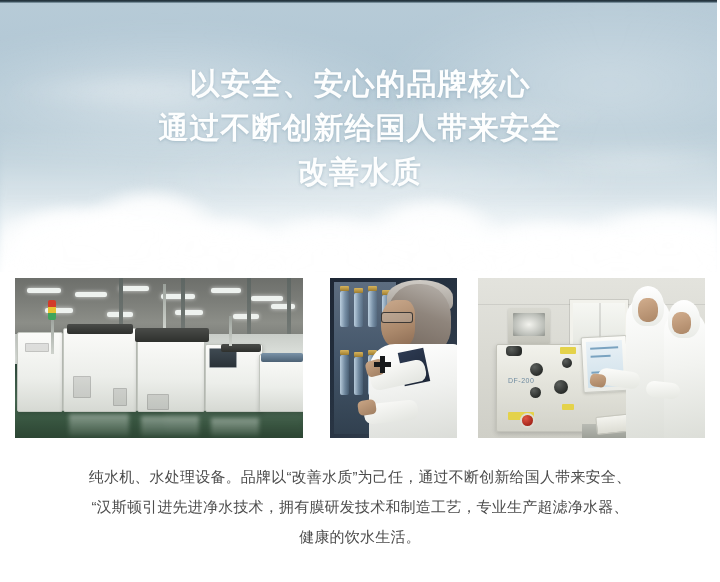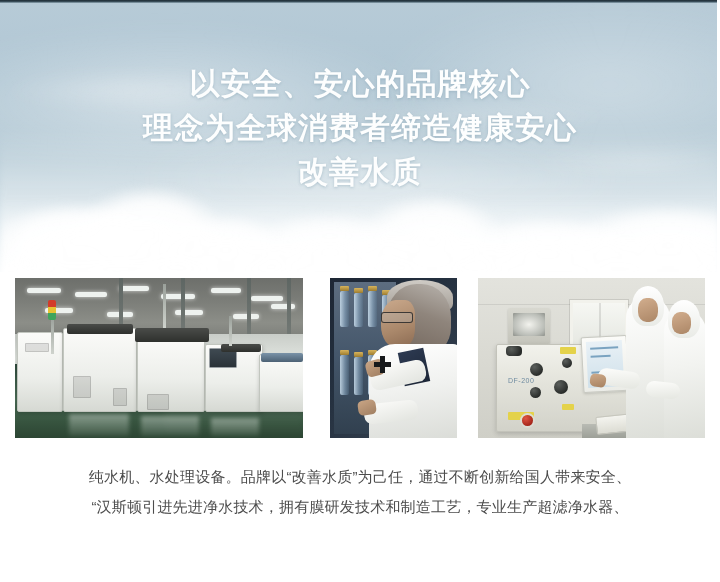--- a/index.html
+++ b/index.html
@@ -413,21 +413,21 @@
   <div class="hero">
     <div class="haze-a"></div>
     <div class="haze-b"></div>
     <div class="haze-c"></div>
     <div class="wisp"></div>
     <div class="cloudbank"></div>
   </div>
 
   <div class="headline">
     <span class="headline-line">以安全、安心的品牌核心</span>
-    <span class="headline-line">理念为全球消费者缔造健康安心</span>
+    <span class="headline-line">通过不断创新给国人带来安全</span>
     <span class="headline-line">改善水质</span>
   </div>
 
   <div class="photo-strip">
 
     <div class="photo photo-factory">
       <div class="ph-inner">
         <div class="f-ceiling"></div>
 
         <div class="f-lamp" style="left:12px;  top:10px; width:34px;"></div>
@@ -575,15 +575,16 @@
         <div class="c-hood" style="left:190px; top:22px; width:32px; height:38px;"></div>
         <div class="c-faceskin" style="left:194px; top:34px; width:19px; height:22px;"></div>
         <div class="c-armw" style="left:168px; top:104px; width:34px; height:16px; transform:rotate(6deg);"></div>
       </div>
     </div>
   </div>
 
   <div class="caption">
     <span class="caption-line">纯水机、水处理设备。品牌以“改善水质”为己任，通过不断创新给国人带来安全、</span>
     <span class="caption-line">“汉斯顿引进先进净水技术，拥有膜研发技术和制造工艺，专业生产超滤净水器、</span>
+    <span class="caption-line">健康的饮水生活。</span>
   </div>
 
 </div>
 
 </body></html>

